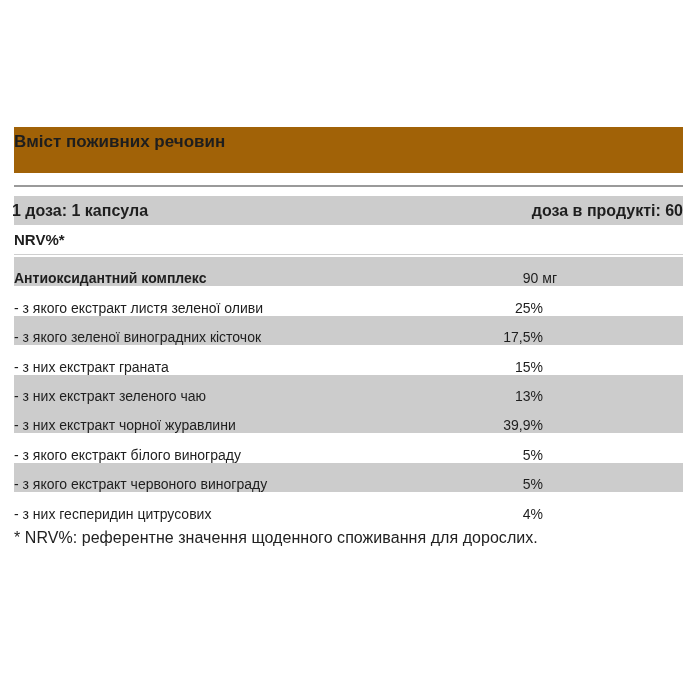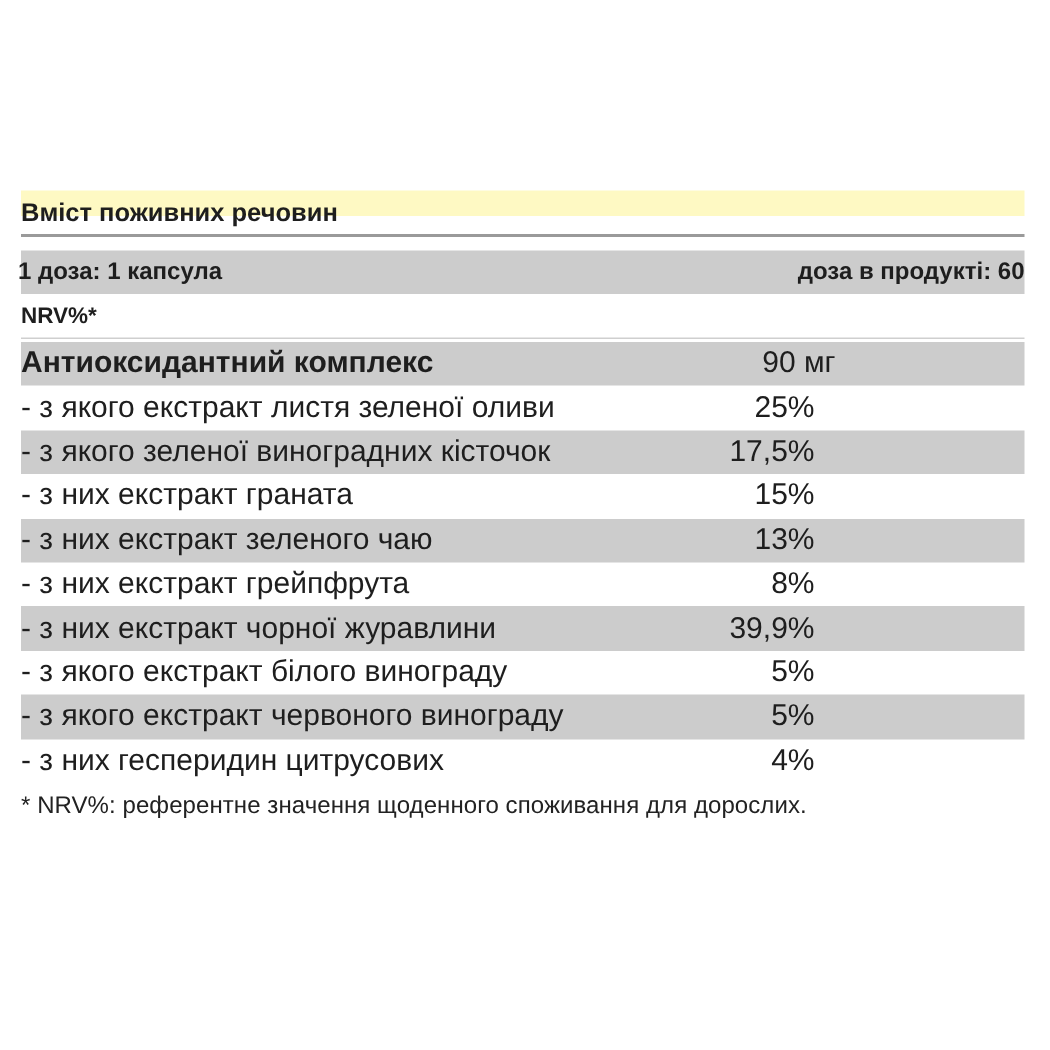--- a/index.html
+++ b/index.html
@@ -15,22 +15,22 @@
       font-family: "Liberation Sans", sans-serif;
       color: #1a1a1a;
     }
     .panel {
       position: absolute;
       left: 14px;
       top: 127px;
       width: 669px;
     }
     .title-bar {
-      height: 17px;
-      background: #fef9c3;
+      height: 46px;
+      background: #a16207;
       font-size: 17px;
       font-weight: bold;
       line-height: 29px;
       padding-left: 0px;
       color: #1e1e1e;
     }
     .sep-dark {
       margin-top: 12px;
       height: 2px;
       background: #9a9a9a;
@@ -56,22 +56,22 @@
       color: #1e1e1e;
     }
     .sep-light {
       height: 1px;
       background: #cfcfcf;
       margin-bottom: 2px;
     }
     .row {
       height: 29.4px;
       display: flex;
-      align-items: center;
-      font-size: 20px;
+      align-items: flex-end;
+      font-size: 14px;
       color: #1e1e1e;
       position: relative;
     }
     .row.shade { background: #cccccc; }
     .row .name { flex: 1; white-space: nowrap; }
     .row .value {
       position: absolute;
       right: 140px;
       text-align: right;
       white-space: nowrap;
@@ -114,24 +114,20 @@
     <span class="value">17,5%</span>
   </div>
   <div class="row">
     <span class="name">- з них екстракт граната</span>
     <span class="value">15%</span>
   </div>
   <div class="row shade">
     <span class="name">- з них екстракт зеленого чаю</span>
     <span class="value">13%</span>
   </div>
-  <div class="row">
-    <span class="name">- з них екстракт грейпфрута</span>
-    <span class="value">8%</span>
-  </div>
   <div class="row shade">
     <span class="name">- з них екстракт чорної журавлини</span>
     <span class="value">39,9%</span>
   </div>
   <div class="row">
     <span class="name">- з якого екстракт білого винограду</span>
     <span class="value">5%</span>
   </div>
   <div class="row shade">
     <span class="name">- з якого екстракт червоного винограду</span>

